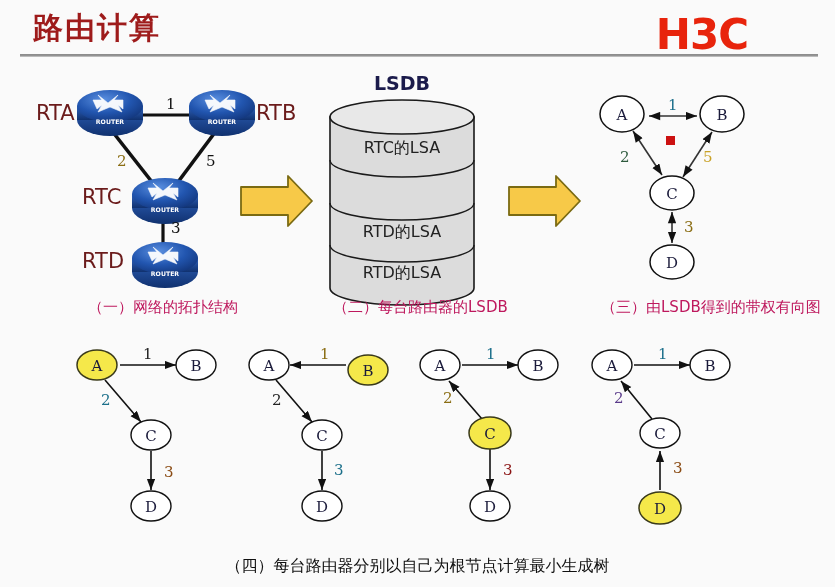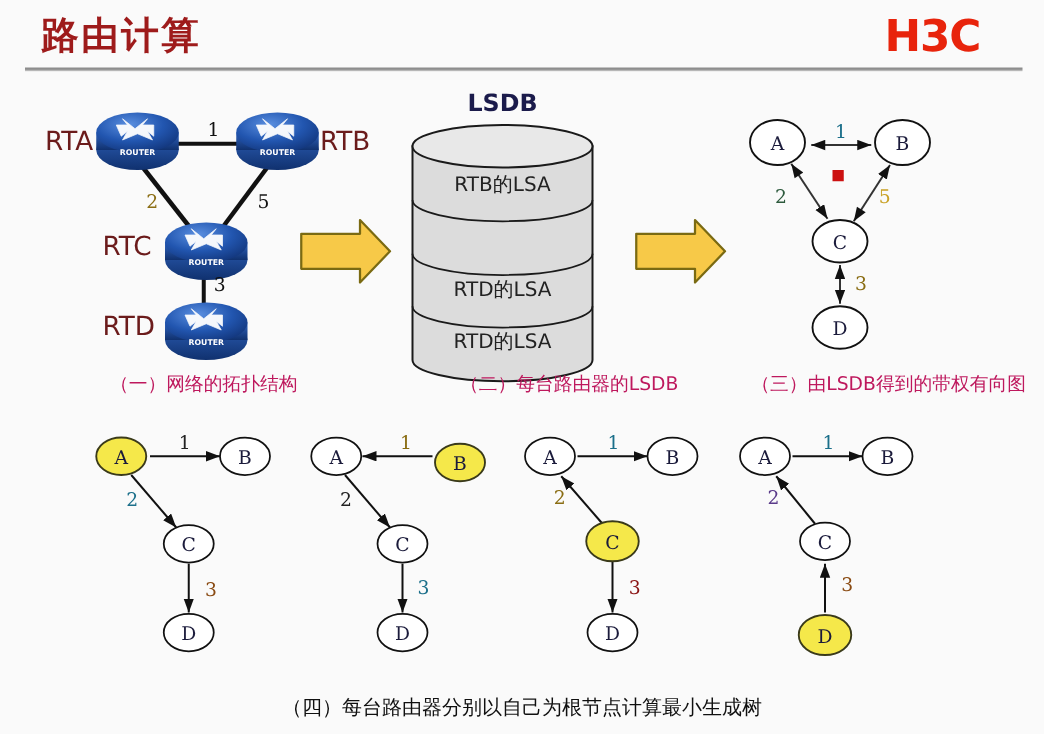--- a/index.html
+++ b/index.html
@@ -17,37 +17,37 @@
   .slide {
     position: absolute;
     left: 0; top: 0;
     width: 835px; height: 587px;
     background: #fafafa;
   }
   
   .header {
     position: absolute;
     left: 0; top: 0;
-    width: 772px; height: 56px; padding-left: 36px;
+    width: 772px; height: 56px;
   }
   .slide-title {
     position: absolute;
     left: 33px; top: 8px;
     font-family: "DejaVu Sans", sans-serif;
     font-size: 30px;
     font-weight: bold;
     color: #9e1b1b;
     letter-spacing: 2px;
     white-space: nowrap;
   }
   .logo {
     position: absolute;
     right: 24px; top: 10px;
     font-family: "DejaVu Sans", sans-serif;
-    font-size: 35px;
+    font-size: 42px;
     font-weight: bold;
     color: #e8240c;
     letter-spacing: -1px;
   }
   .header-rule {
     position: absolute;
     left: 20px; top: 54px;
     width: 798px; height: 3px;
     background: linear-gradient(to bottom, #8d8d8d 0%, #8d8d8d 45%, #cfcfcf 100%);
   }
@@ -264,36 +264,36 @@
   <div class="rt-label" style="left:256px; top:101px;">RTB</div>
   <div class="rt-label" style="left:82px; top:185px;">RTC</div>
   <div class="rt-label" style="left:82px; top:249px;">RTD</div>
 
   <div class="cost-label" style="left:166px; top:95px; color:#111;">1</div>
   <div class="cost-label" style="left:117px; top:152px; color:#8a6d13;">2</div>
   <div class="cost-label" style="left:206px; top:152px; color:#111;">5</div>
   <div class="cost-label" style="left:171px; top:219px; color:#111;">3</div>
 
   <div class="lsdb-title">LSDB</div>
-  <div class="lsa-row" style="left:322px; top:138px;">RTB的LSA</div>
+  <div class="lsa-row" style="left:322px; top:138px;">RTC的LSA</div>
   <div class="lsa-row" style="left:322px; top:222px;">RTD的LSA</div>
   <div class="lsa-row" style="left:322px; top:263px;">RTD的LSA</div>
 
   <div class="node-letter" style="left:610px; top:106px;">A</div>
   <div class="node-letter" style="left:710px; top:106px;">B</div>
   <div class="node-letter" style="left:660px; top:185px;">C</div>
   <div class="node-letter" style="left:660px; top:254px;">D</div>
 
   <div class="cost-label" style="left:668px; top:96px; color:#1b6f8a;">1</div>
   <div class="cost-label" style="left:620px; top:148px; color:#2d5a3d;">2</div>
   <div class="cost-label" style="left:703px; top:148px; color:#c9a227;">5</div>
   <div class="cost-label" style="left:684px; top:218px; color:#8a6d13;">3</div>
 
   <div class="caption" style="left:88px; top:298px;">（一）网络的拓扑结构</div>
-  <div class="caption" style="left:333px; top:298px;margin-left:35px;">（二）每台路由器的LSDB</div>
+  <div class="caption" style="left:333px; top:298px;">（二）每台路由器的LSDB</div>
   <div class="caption" style="left:589px; top:298px;margin-left:12px;">（三）由LSDB得到的带权有向图</div>
 
   <div class="node-letter" style="left:85px; top:357px;">A</div>
   <div class="node-letter" style="left:184px; top:357px;">B</div>
   <div class="node-letter" style="left:139px; top:427px;">C</div>
   <div class="node-letter" style="left:139px; top:498px;">D</div>
   <div class="cost-label" style="left:143px; top:345px; color:#222;">1</div>
   <div class="cost-label" style="left:101px; top:391px; color:#1b6f8a;">2</div>
   <div class="cost-label" style="left:164px; top:463px; color:#8a4b13;">3</div>
 

